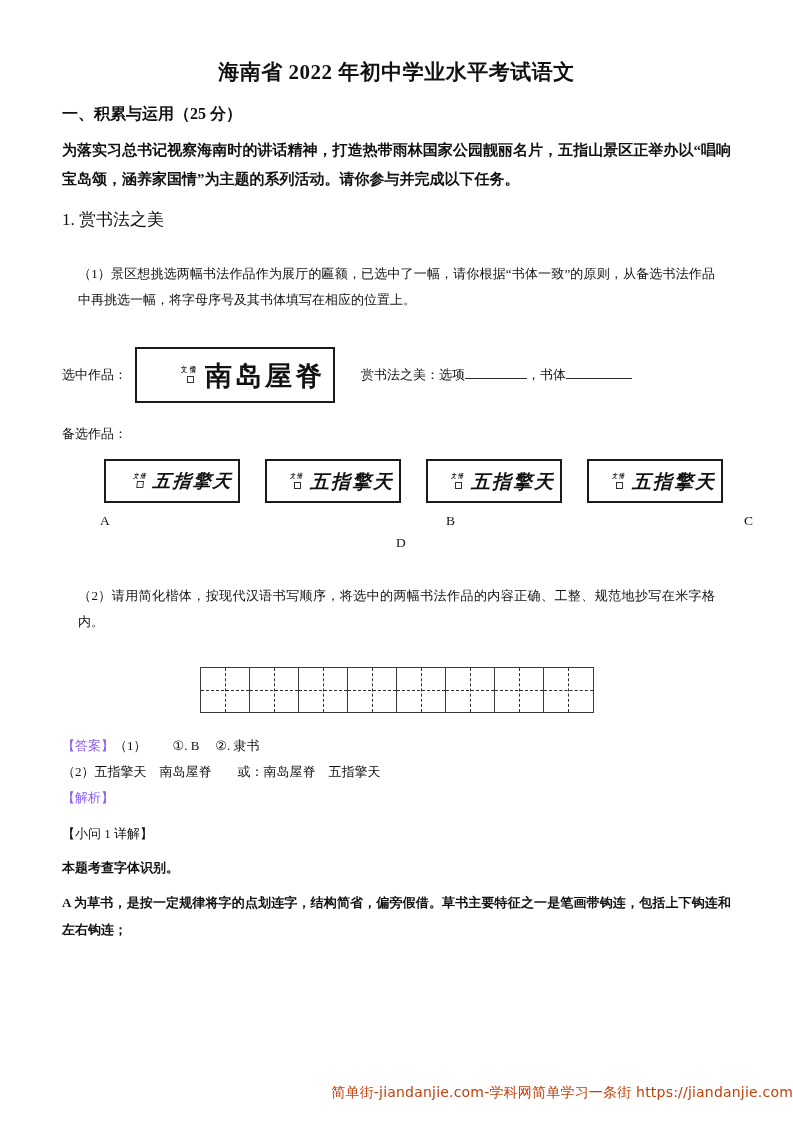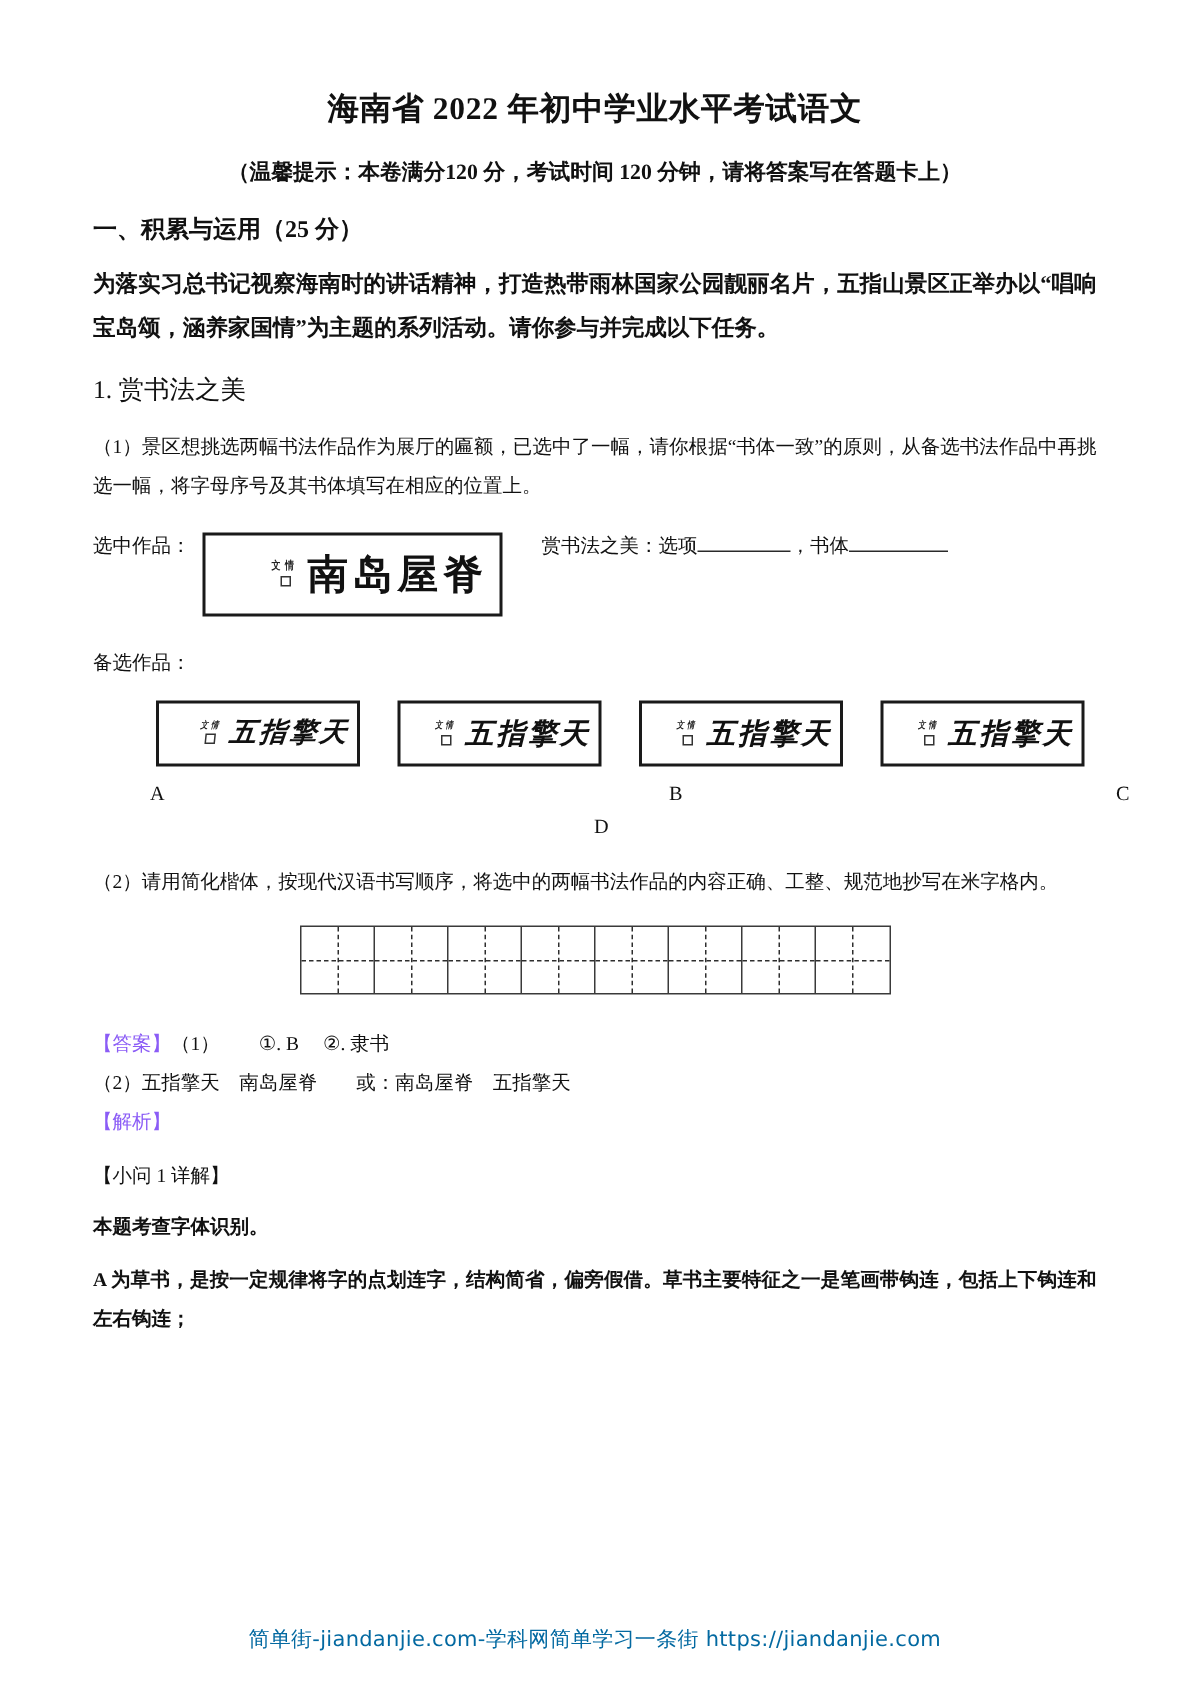--- a/index.html
+++ b/index.html
@@ -67,32 +67,32 @@
     line-height: 1.7;
   }
 
   .q-num {
     margin: 0;
     padding-top: 12px;
     font-size: 17px;
     line-height: 1.7;
   }
   .q-para {
-    margin: 0;
+    margin: 16px;
     padding-top: 10px;
     font-size: 13px;
     line-height: 2.0;
     text-align: justify;
     text-justify: inter-ideograph;
   }
 
   
   .sel-row {
     display: flex;
-    align-items: flex-start;
+    align-items: center;
     padding-top: 18px;
   }
   .sel-label {
     font-size: 13px;
     white-space: nowrap;
     margin-right: 8px;
   }
   .calli-box {
     border: 2px solid #1a1a1a;
     background: #ffffff;
@@ -260,35 +260,34 @@
     text-justify: inter-ideograph;
     font-weight: bold;
   }
 
   
   .footer {
     position: absolute;
     left: 0;
     right: 0;
     bottom: 20px;
-    text-align: center;
+    text-align: right;
     font-size: 14px;
-    color: #0369a1;
+    color: #c2410c;
     font-family: "DejaVu Sans", "Liberation Sans", sans-serif;
     letter-spacing: 0.2px;
   }
 </style>
 </head>
 <body>
 
 <div class="page">
 
   <h1 class="doc-title">海南省 2022 年初中学业水平考试语文</h1>
 
-  <p class="doc-subtitle">（温馨提示：本卷满分120 分，考试时间 120 分钟，请将答案写在答题卡上）</p>
 
   <p class="section-head">一、积累与运用（25 分）</p>
 
   <p class="lead-para">为落实习总书记视察海南时的讲话精神，打造热带雨林国家公园靓丽名片，五指山景区正举办以“唱响宝岛颂，涵养家国情”为主题的系列活动。请你参与并完成以下任务。</p>
 
 
   <p class="q-num">1. 赏书法之美</p>
 
   <p class="q-para">（1）景区想挑选两幅书法作品作为展厅的匾额，已选中了一幅，请你根据“书体一致”的原则，从备选书法作品中再挑选一幅，将字母序号及其书体填写在相应的位置上。</p>
 

